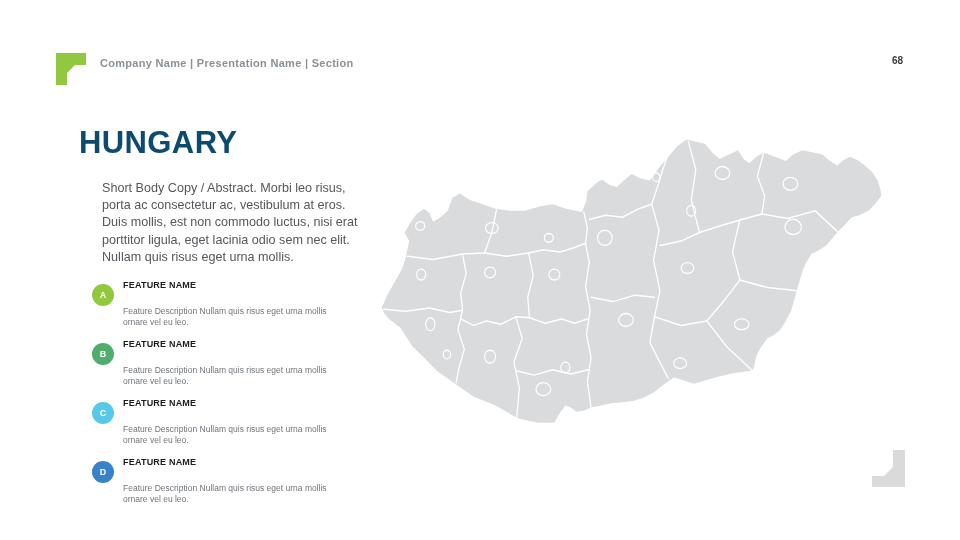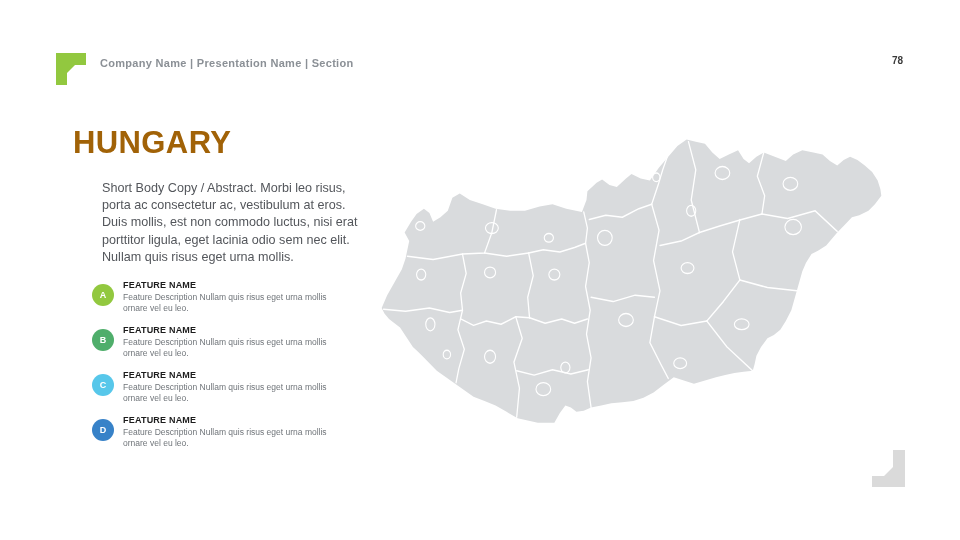--- a/index.html
+++ b/index.html
@@ -12,37 +12,37 @@
   .logo-green path{fill:var(--accent-green,#92C83F);}
   .breadcrumb{
     position:absolute;left:100px;top:57px;font-size:11px;letter-spacing:.3px;
     color:#8b9096;font-weight:700;
   }
   .page-number{
     position:absolute;right:57px;top:55px;font-size:10px;font-weight:700;color:#3a3a3a;
   }
   
   .title{
-    position:absolute;left:73px;top:127px;margin:0;font-size:31px;line-height:31px;
-    font-weight:700;letter-spacing:.4px;color:#a16207;
+    position:absolute;left:79px;top:127px;margin:0;font-size:31px;line-height:31px;
+    font-weight:700;letter-spacing:.4px;color:#0c4a6e;
   }
   .body-copy{
     position:absolute;left:90px;top:168px;width:264px;margin:12px;
     font-size:12.6px;line-height:17.2px;color:#53565b;
   }
   .features{position:absolute;left:92px;top:280px;width:250px;}
   .feature{display:flex;align-items:flex-start;margin-bottom:11px;}
   .badge{
     flex:0 0 auto;width:22px;height:22px;border-radius:50%;margin-top:4px;margin-right:9px;
     display:flex;align-items:center;justify-content:center;
     color:#ffffff;font-size:9px;font-weight:700;
   }
   .feature-text{flex:1 1 auto;}
   .fname{font-size:9px;font-weight:700;color:#1c1c1c;letter-spacing:.2px;line-height:11px;}
-  .fdesc{font-size:8.5px;color:#70757a;line-height:11px;max-width:207px;margin-top:1px;}
+  .fdesc{font-size:8.5px;color:#70757a;line-height:11px;max-width:207px;margin-top:15px;}
   
   .map{position:absolute;left:378px;top:133px;width:507px;height:294px;}
   .map svg{width:100%;height:100%;display:block;}
   .map .land{fill:var(--map-fill,#D9DBDD);stroke:none;}
   .map .county{fill:none;stroke:var(--map-border,#FFFFFF);stroke-width:1.4;
     stroke-linejoin:round;stroke-linecap:round;}
   .map .enclave{fill:none;stroke:var(--map-border,#FFFFFF);stroke-width:1.2;}
   
   .logo-gray{position:absolute;left:872px;top:450px;width:33px;height:37px;}
   .logo-gray path{fill:var(--footer-logo,#DADADA);}
@@ -50,21 +50,21 @@
 </head>
 <body>
 
 <div class="slide" style="--accent-green: #92C83F; --map-fill: #D9DBDD; --map-border: #FFFFFF; --footer-logo: #DADADA;">
 
   <svg class="logo-green" viewBox="0 0 30 32" aria-hidden="true">
     <path d="M0,0 L30,0 L30,12 L19,12 L11,20 L11,32 L0,32 Z"></path>
   </svg>
 
   <div class="breadcrumb">Company Name | Presentation Name | Section</div>
-  <div class="page-number">78</div>
+  <div class="page-number">68</div>
 
   <h1 class="title">HUNGARY</h1>
   <p class="body-copy">Short Body Copy / Abstract.  Morbi leo risus, porta ac consectetur ac, vestibulum at eros. Duis mollis, est non commodo luctus, nisi erat porttitor ligula, eget lacinia odio sem nec elit. Nullam quis risus eget urna mollis.</p>
 
   <div class="features">
 
     <div class="feature">
       <span class="badge" style="background: rgb(146, 200, 63);">A</span>
       <div class="feature-text">
         <div class="fname">FEATURE NAME</div>

